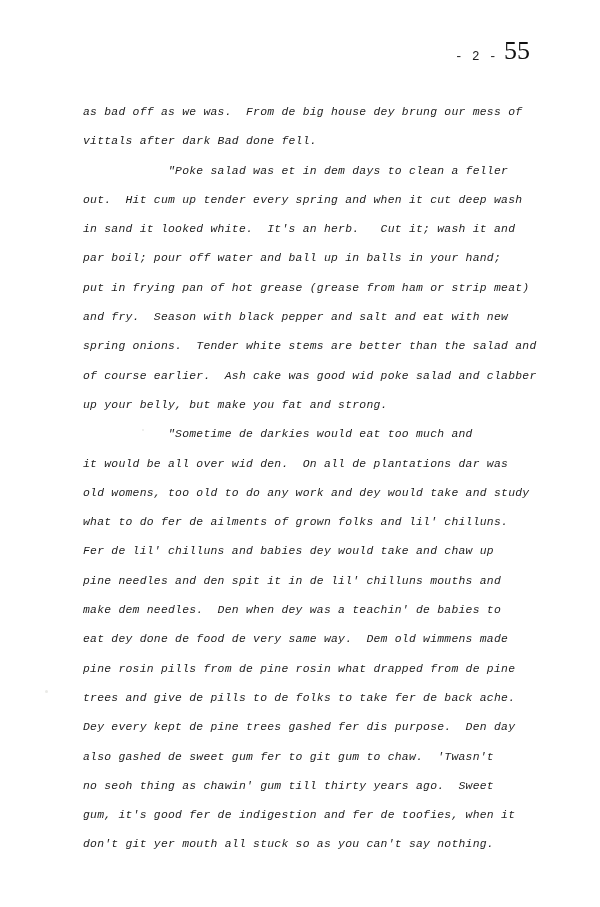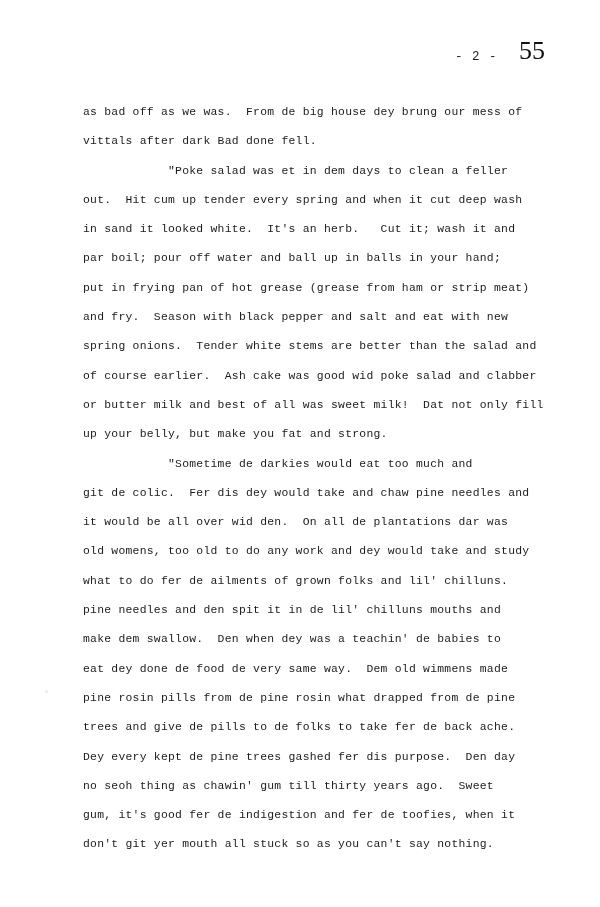--- a/index.html
+++ b/index.html
@@ -31,38 +31,39 @@
   .page-marker {
     position: absolute;
     left: 455px;
     top: 14px;
     font-size: 12.5px;
     letter-spacing: 1px;
     color: #1d1d1d;
   }
   .folio {
     position: absolute;
-    left: 519px;
+    left: 504px;
     top: 0px;
     font-family: "Liberation Serif", "DejaVu Serif", serif;
     font-size: 26px;
     color: #111111;
   }
   .body-text {
     position: absolute;
     top: 98px;
     left: 83px;
     width: 456px;
   }
   .line {
     font-size: 11.4px;
     line-height: 29.3px;
     white-space: pre;
     letter-spacing: 0.25px;
     color: #1b1b1b;
+    font-style: italic;
   }
   .indent {
     padding-left: 0;
   }
   
   .speck {
     position: absolute;
     background: #d8d8d4;
     border-radius: 50%;
     opacity: .55;
@@ -87,36 +88,36 @@
 
     <div>
       <div class="line indent">            "Poke salad was et in dem days to clean a feller</div>
       <div class="line">out.  Hit cum up tender every spring and when it cut deep wash</div>
       <div class="line">in sand it looked white.  It's an herb.   Cut it; wash it and</div>
       <div class="line">par boil; pour off water and ball up in balls in your hand;</div>
       <div class="line">put in frying pan of hot grease (grease from ham or strip meat)</div>
       <div class="line">and fry.  Season with black pepper and salt and eat with new</div>
       <div class="line">spring onions.  Tender white stems are better than the salad and</div>
       <div class="line">of course earlier.  Ash cake was good wid poke salad and clabber</div>
-      <div class="line">or butter milk and best of all was sweet milk!  Dat not only fill</div>
       <div class="line">up your belly, but make you fat and strong.</div>
     </div>
 
     <div>
       <div class="line indent">            "Sometime de darkies would eat too much and</div>
-      <div class="line">git de colic.  Fer dis dey would take and chaw pine needles and</div>
       <div class="line">it would be all over wid den.  On all de plantations dar was</div>
       <div class="line">old womens, too old to do any work and dey would take and study</div>
       <div class="line">what to do fer de ailments of grown folks and lil' chilluns.</div>
+      <div class="line">Fer de lil' chilluns and babies dey would take and chaw up</div>
       <div class="line">pine needles and den spit it in de lil' chilluns mouths and</div>
-      <div class="line">make dem swallow.  Den when dey was a teachin' de babies to</div>
+      <div class="line">make dem needles.  Den when dey was a teachin' de babies to</div>
       <div class="line">eat dey done de food de very same way.  Dem old wimmens made</div>
       <div class="line">pine rosin pills from de pine rosin what drapped from de pine</div>
       <div class="line">trees and give de pills to de folks to take fer de back ache.</div>
       <div class="line">Dey every kept de pine trees gashed fer dis purpose.  Den day</div>
+      <div class="line">also gashed de sweet gum fer to git gum to chaw.  'Twasn't</div>
       <div class="line">no seoh thing as chawin' gum till thirty years ago.  Sweet</div>
       <div class="line">gum, it's good fer de indigestion and fer de toofies, when it</div>
       <div class="line">don't git yer mouth all stuck so as you can't say nothing.</div>
     </div>
 
   </div>
 
   <div class="speck" style="left:45px;top:690px;width:3px;height:3px;"></div>
   <div class="speck" style="left:142px;top:429px;width:2px;height:2px;"></div>
 

